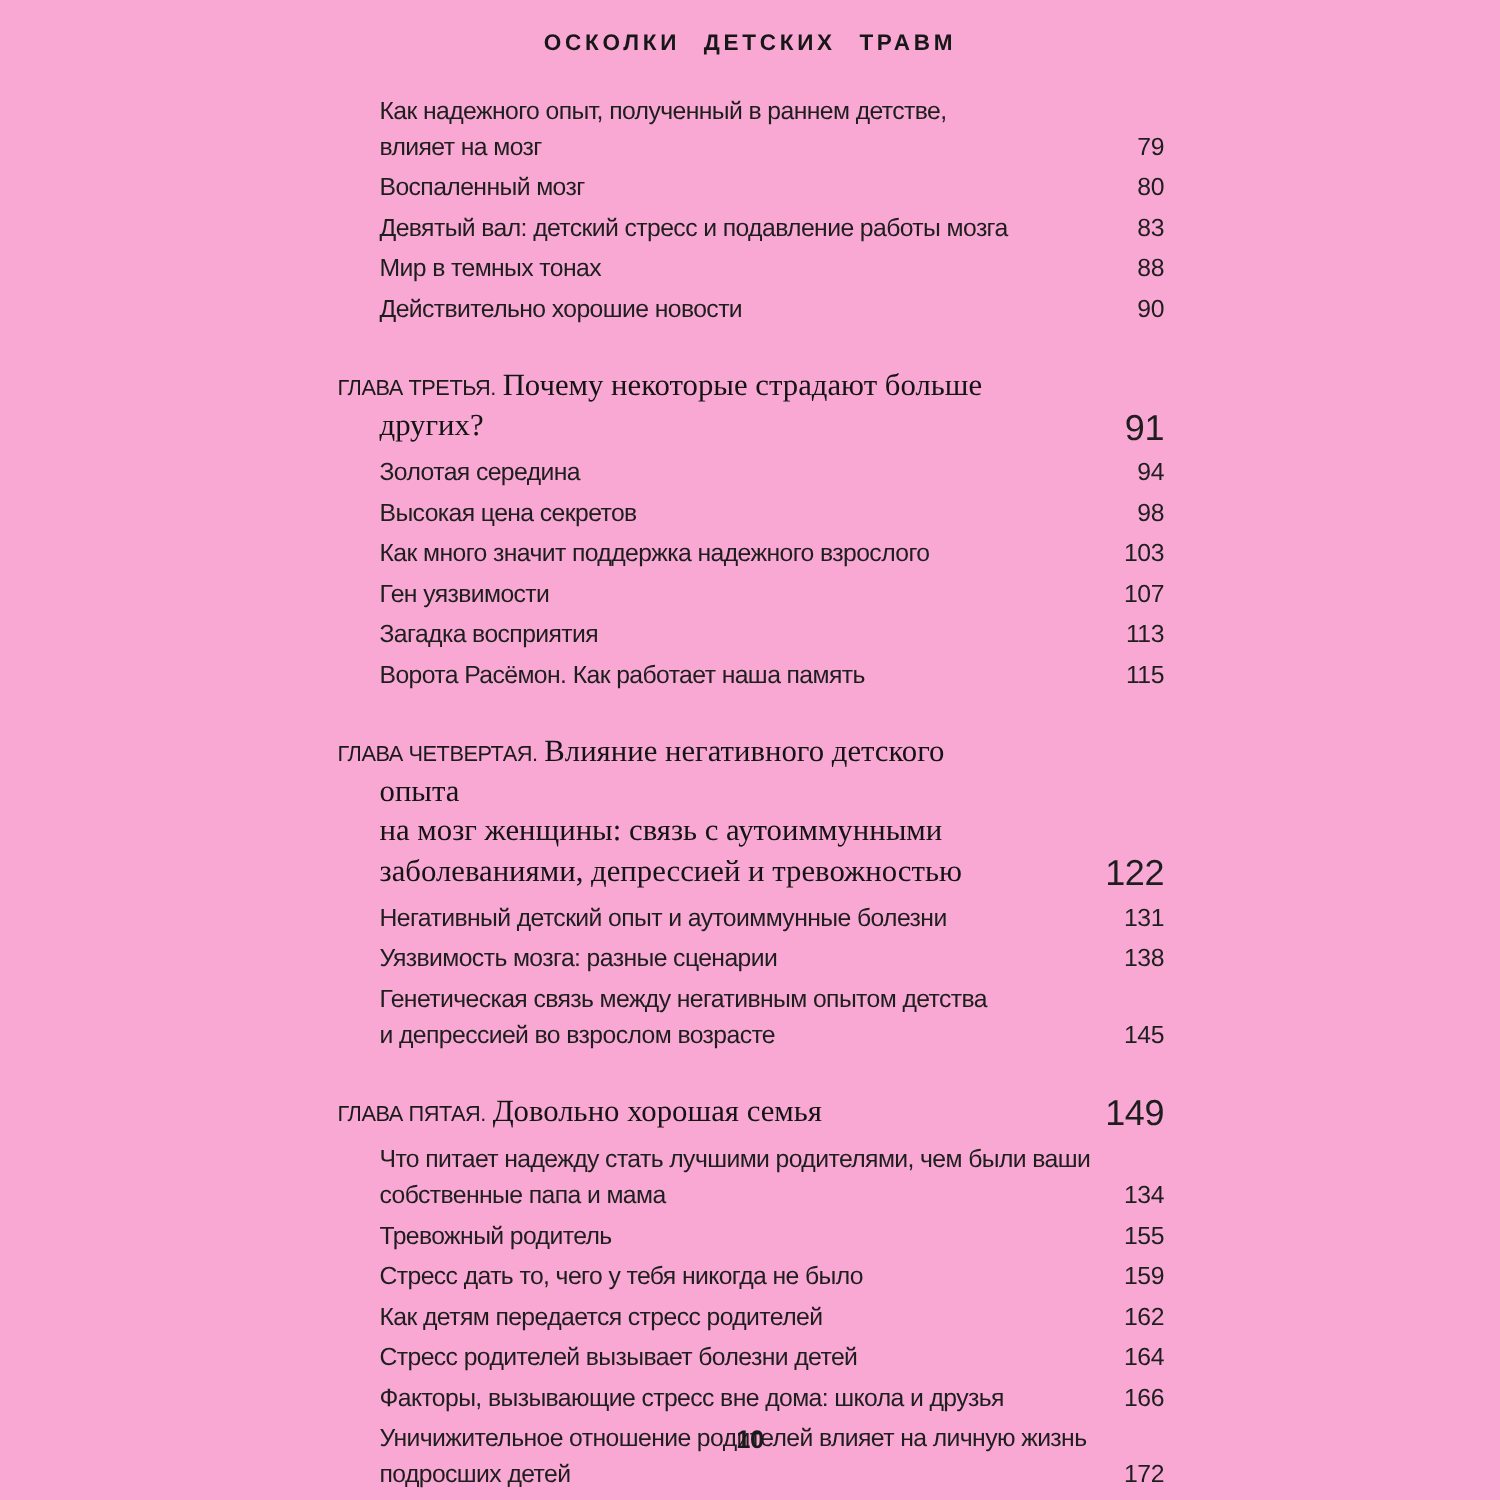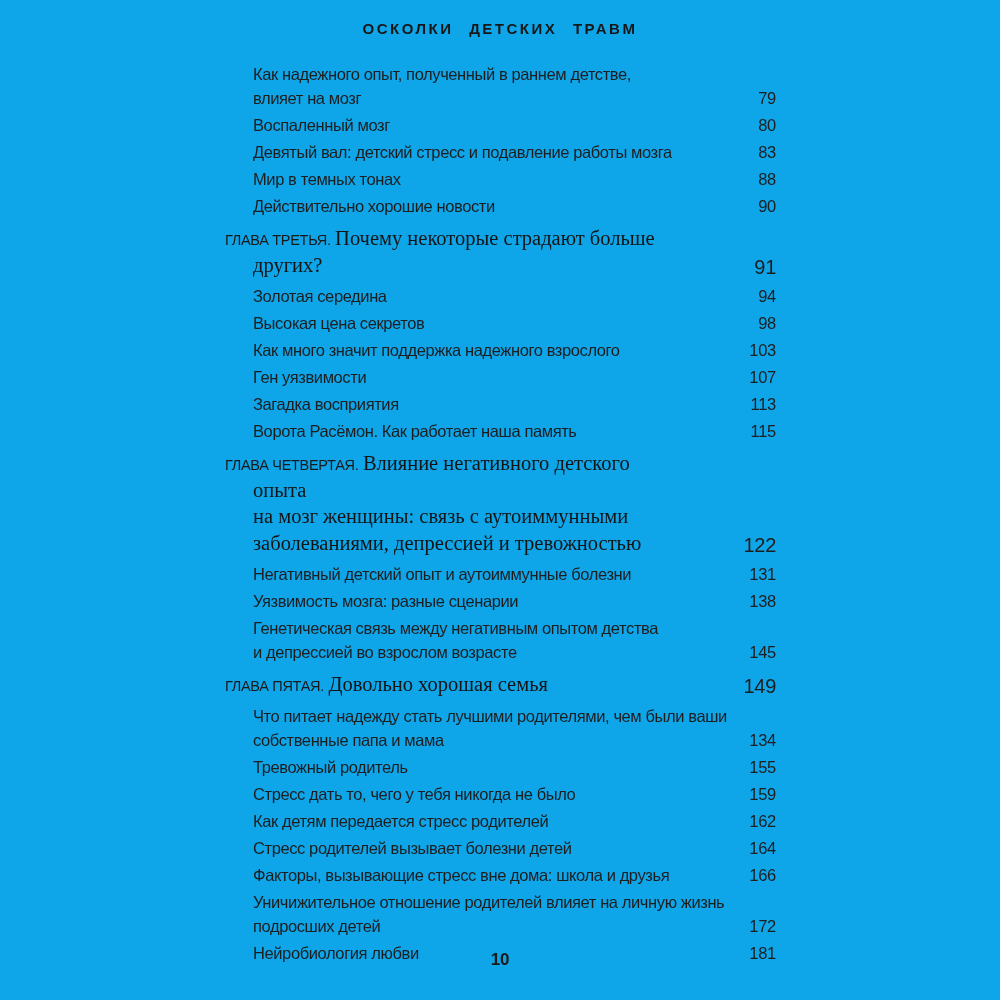--- a/index.html
+++ b/index.html
@@ -1,20 +1,20 @@
 <!DOCTYPE html>
 <html><head>
 <meta charset="utf-8">
 <style>
   html, body { margin: 0; padding: 0; background: #e8e8e8; }
   .page {
     position: relative;
     width: 1000px;
     height: 1000px;
-    background: #0ea5e9;
+    background: #f9a8d4;
     font-family: "Liberation Sans", sans-serif;
     color: #1e1e1e;
     overflow: hidden;
     margin: 0 auto;
   }
   .running-head {
     position: absolute;
     top: 20px;
     left: 0;
     width: 100%;
@@ -45,39 +45,39 @@
     white-space: pre-line;
   }
   .num {
     text-align: right;
     min-width: 36px;
     padding-left: 10px;
     font-size: 16.5px;
     line-height: 24px;
     letter-spacing: -0.3px;
   }
-  .chapter { margin-top: 8px; margin-bottom: 5px; gap: 44px; }
+  .chapter { margin-top: 27px; margin-bottom: 5px; gap: 44px; }
   .chapter .txt {
     padding-left: 28px;
     text-indent: -28px;
     line-height: 24.5px;
   }
   .ch-label {
     font-size: 14.5px;
     letter-spacing: -0.3px;
     color: #1a1a1a;
   }
   .ch-title {
     font-family: "Liberation Serif", serif;
     font-size: 20.5px;
     color: #141414;
     white-space: pre-line;
   }
   .chapter .num {
-    font-size: 20px;
+    font-size: 24px;
     line-height: 24.5px;
   }
   .page-footer {
     position: absolute;
     top: 950px;
     left: 0;
     width: 100%;
     text-align: center;
     font-size: 17px;
     letter-spacing: -0.3px;

